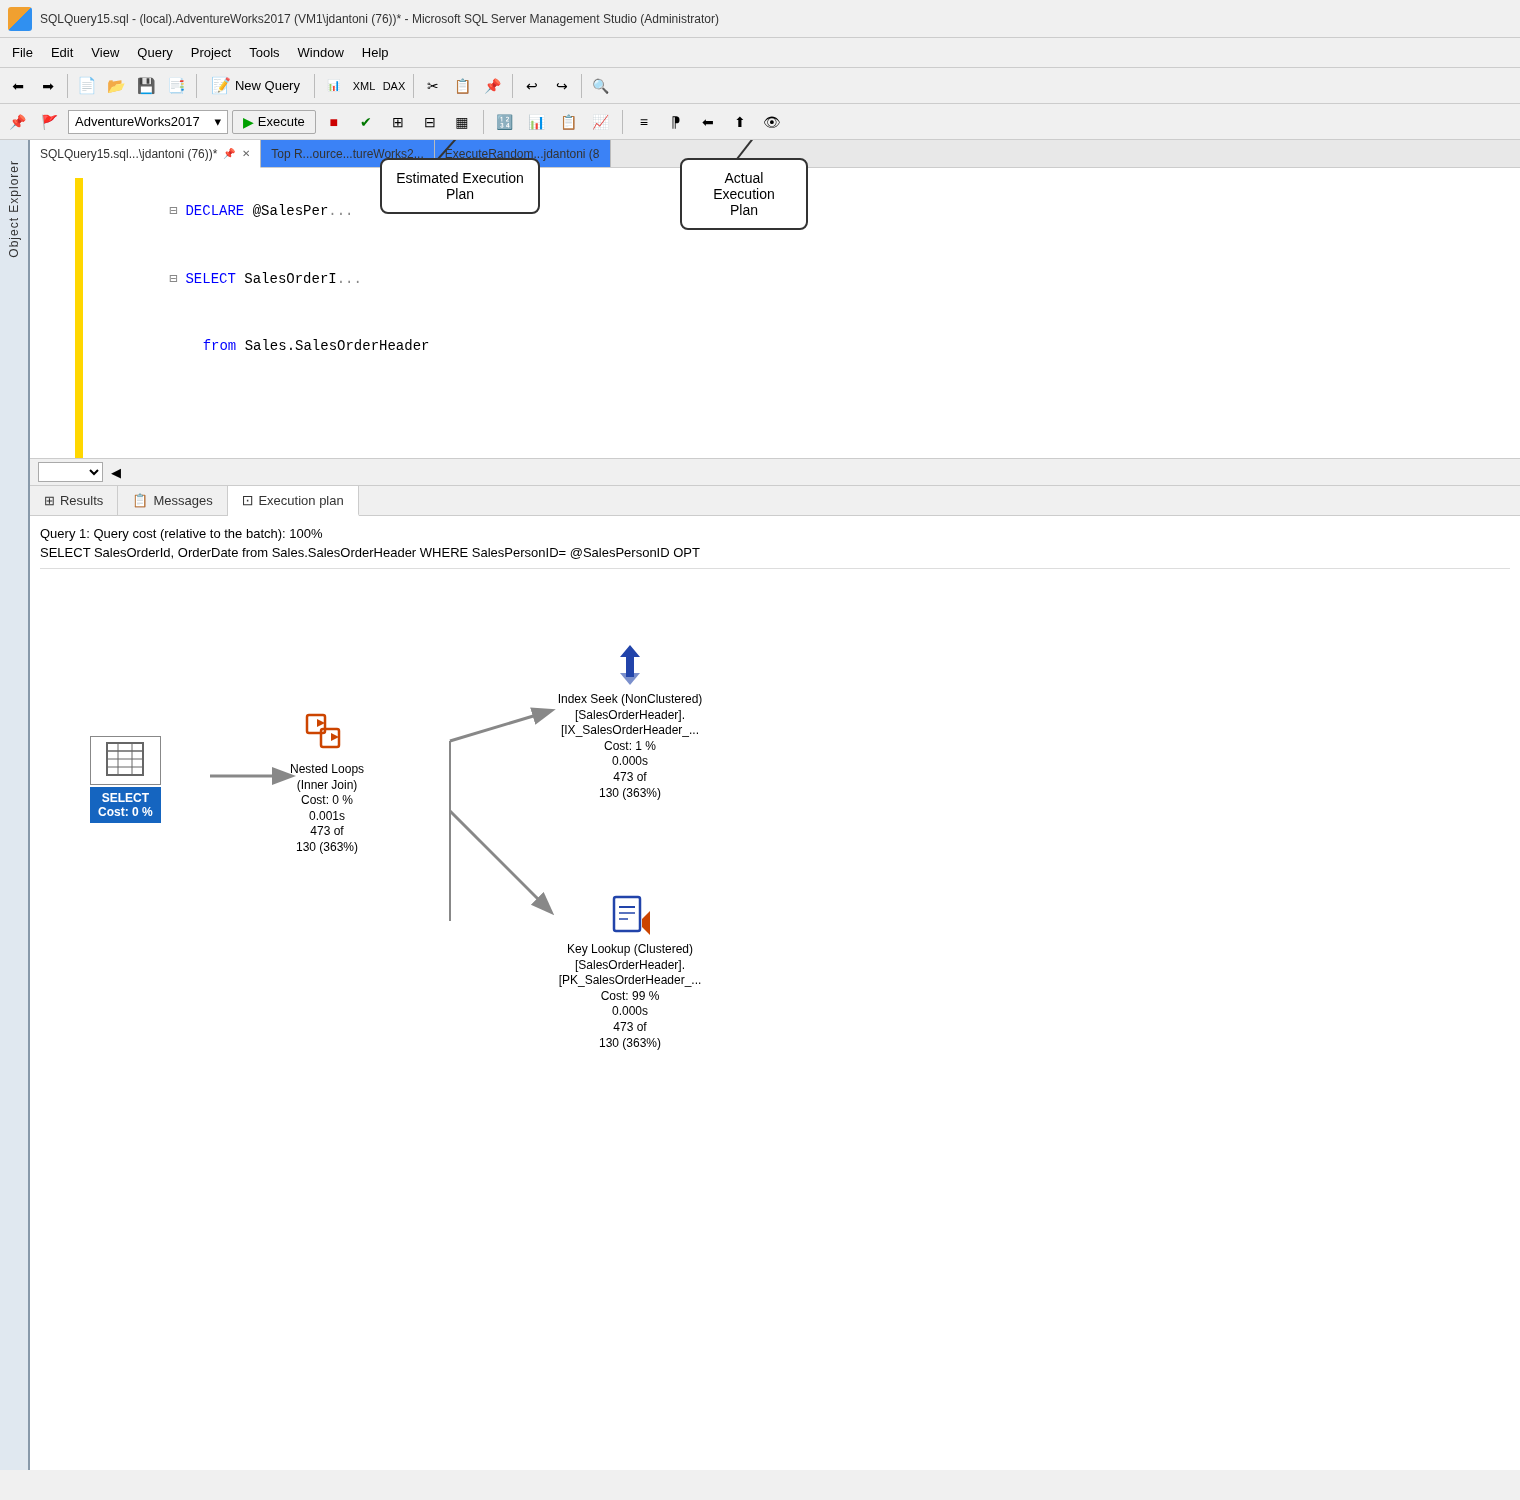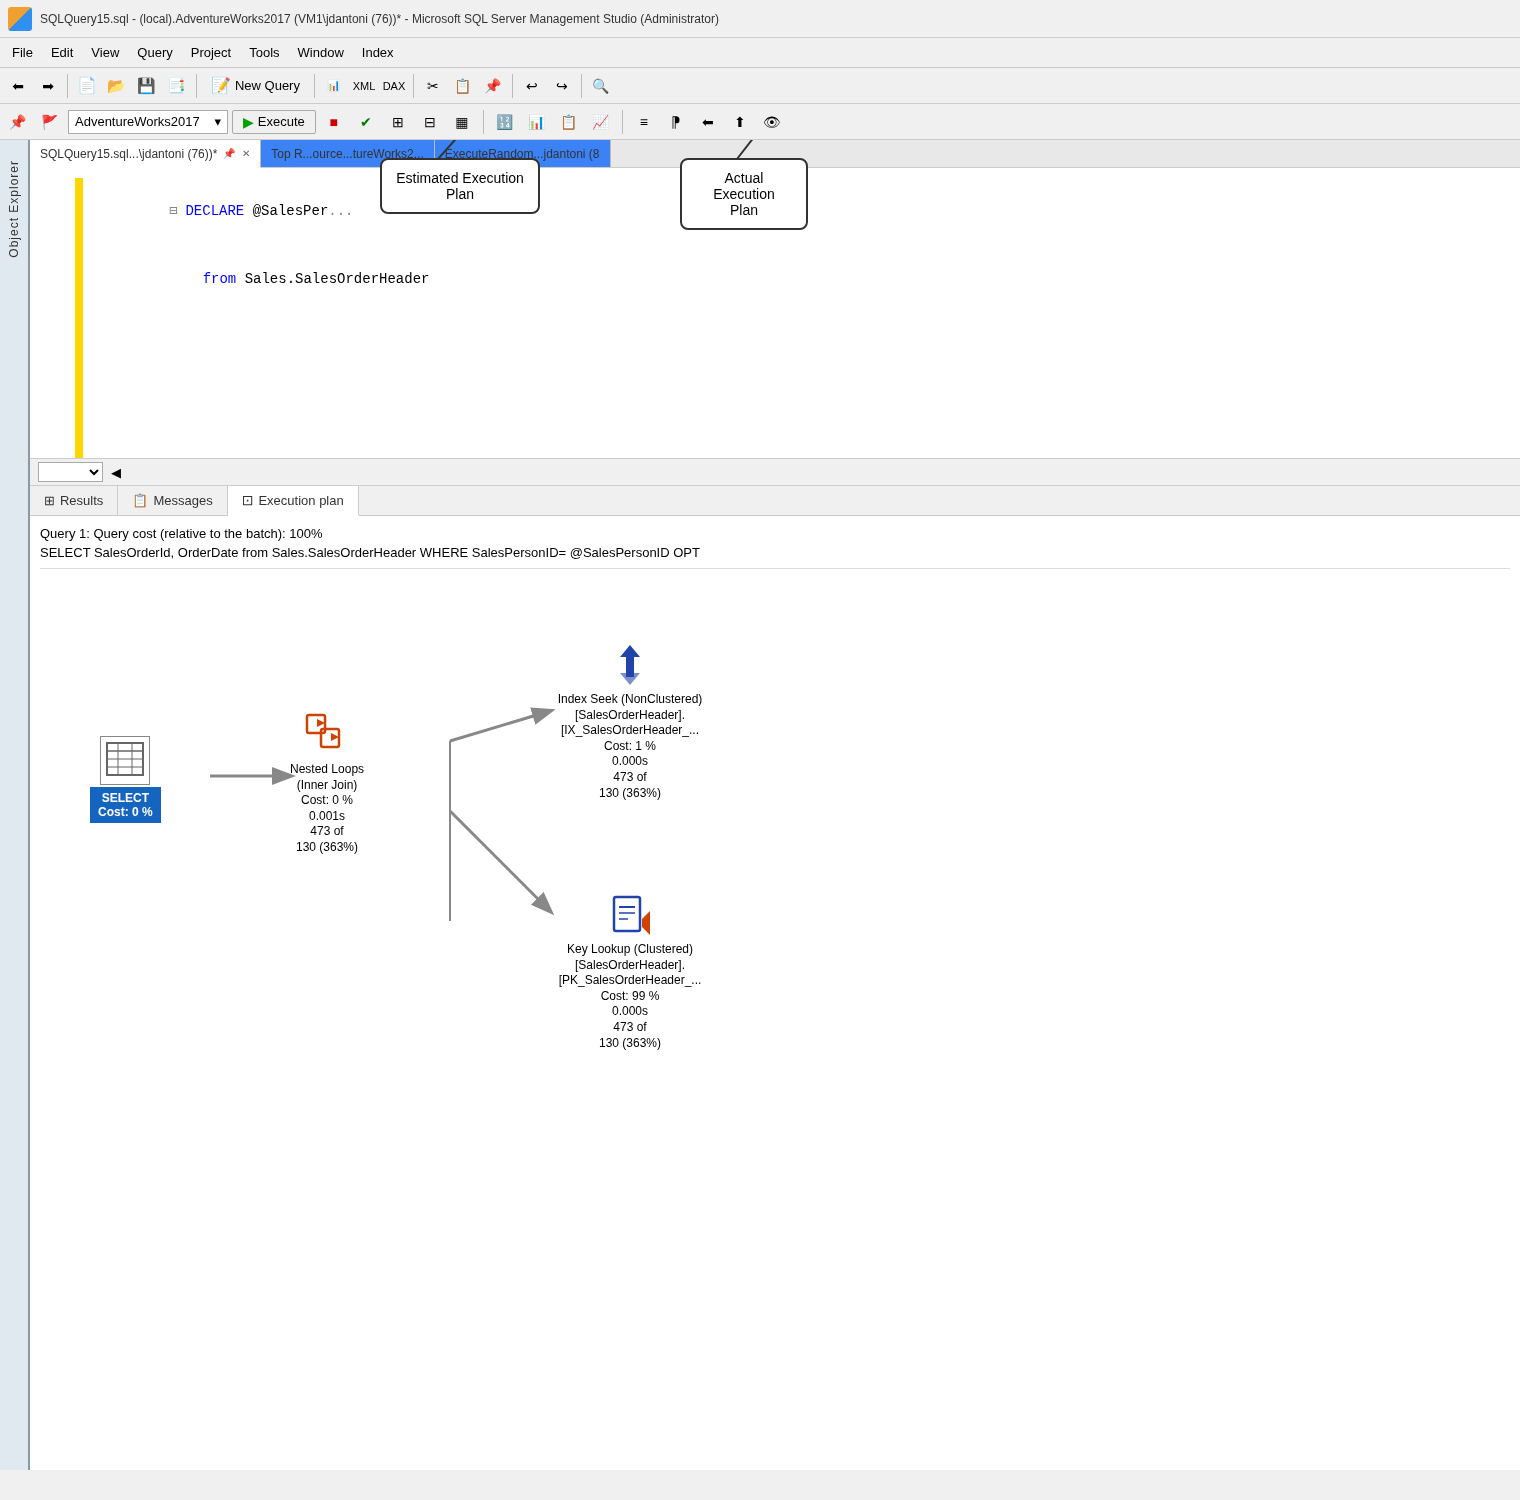--- a/index.html
+++ b/index.html
@@ -320,21 +320,20 @@
       position: relative;
       height: 500px;
       padding: 20px;
     }
 
     
     .plan-node {
       position: absolute;
       display: flex;
       flex-direction: column;
-      align-items: center;
       font-size: 12px;
       text-align: center;
     }
     .plan-node-label {
       max-width: 160px;
       line-height: 1.3;
     }
     .select-node-box {
       background: #1565c0;
       color: white;
@@ -353,21 +352,21 @@
 </div>
 
 <div class="menu-bar">
   <span class="menu-item">File</span>
   <span class="menu-item">Edit</span>
   <span class="menu-item">View</span>
   <span class="menu-item">Query</span>
   <span class="menu-item">Project</span>
   <span class="menu-item">Tools</span>
   <span class="menu-item">Window</span>
-  <span class="menu-item">Index</span>
+  <span class="menu-item">Help</span>
 </div>
 
 <div class="toolbar1">
   <div class="toolbar-btn">⬅</div>
   <div class="toolbar-btn">➡</div>
   <div class="toolbar-separator"></div>
   <div class="toolbar-btn" style="font-size:16px;">📄</div>
   <div class="toolbar-btn" style="font-size:15px;">📂</div>
   <div class="toolbar-btn" style="font-size:15px;">💾</div>
   <div class="toolbar-btn" style="font-size:15px;">📑</div>
@@ -445,20 +444,23 @@
     <div style="position:relative; flex:0 0 auto;">
       <div class="code-editor" style="height:290px;">
         <div class="yellow-bar"></div>
         <div class="line-numbers">
         </div>
 
         <div class="code-line">
           <span style="color:#888; margin-right:8px;">⊟</span><span class="kw">DECLARE</span> <span class="id">@SalesPer</span><span style="color:#888;">...</span>
         </div>
         <div class="code-line">
+          <span style="color:#888; margin-right:8px;">⊟</span><span class="kw">SELECT</span> <span class="id">SalesOrderI</span><span style="color:#888;">...</span>
+        </div>
+        <div class="code-line">
           &nbsp;&nbsp;&nbsp;&nbsp;<span class="kw">from</span> <span class="id">Sales.SalesOrderHeader</span>
         </div>
         <div class="code-line">
           &nbsp;&nbsp;&nbsp;&nbsp; 
         </div>
 
       </div>
 
       <div style="position:absolute; top:-10px; left:350px; z-index:20;">
 

